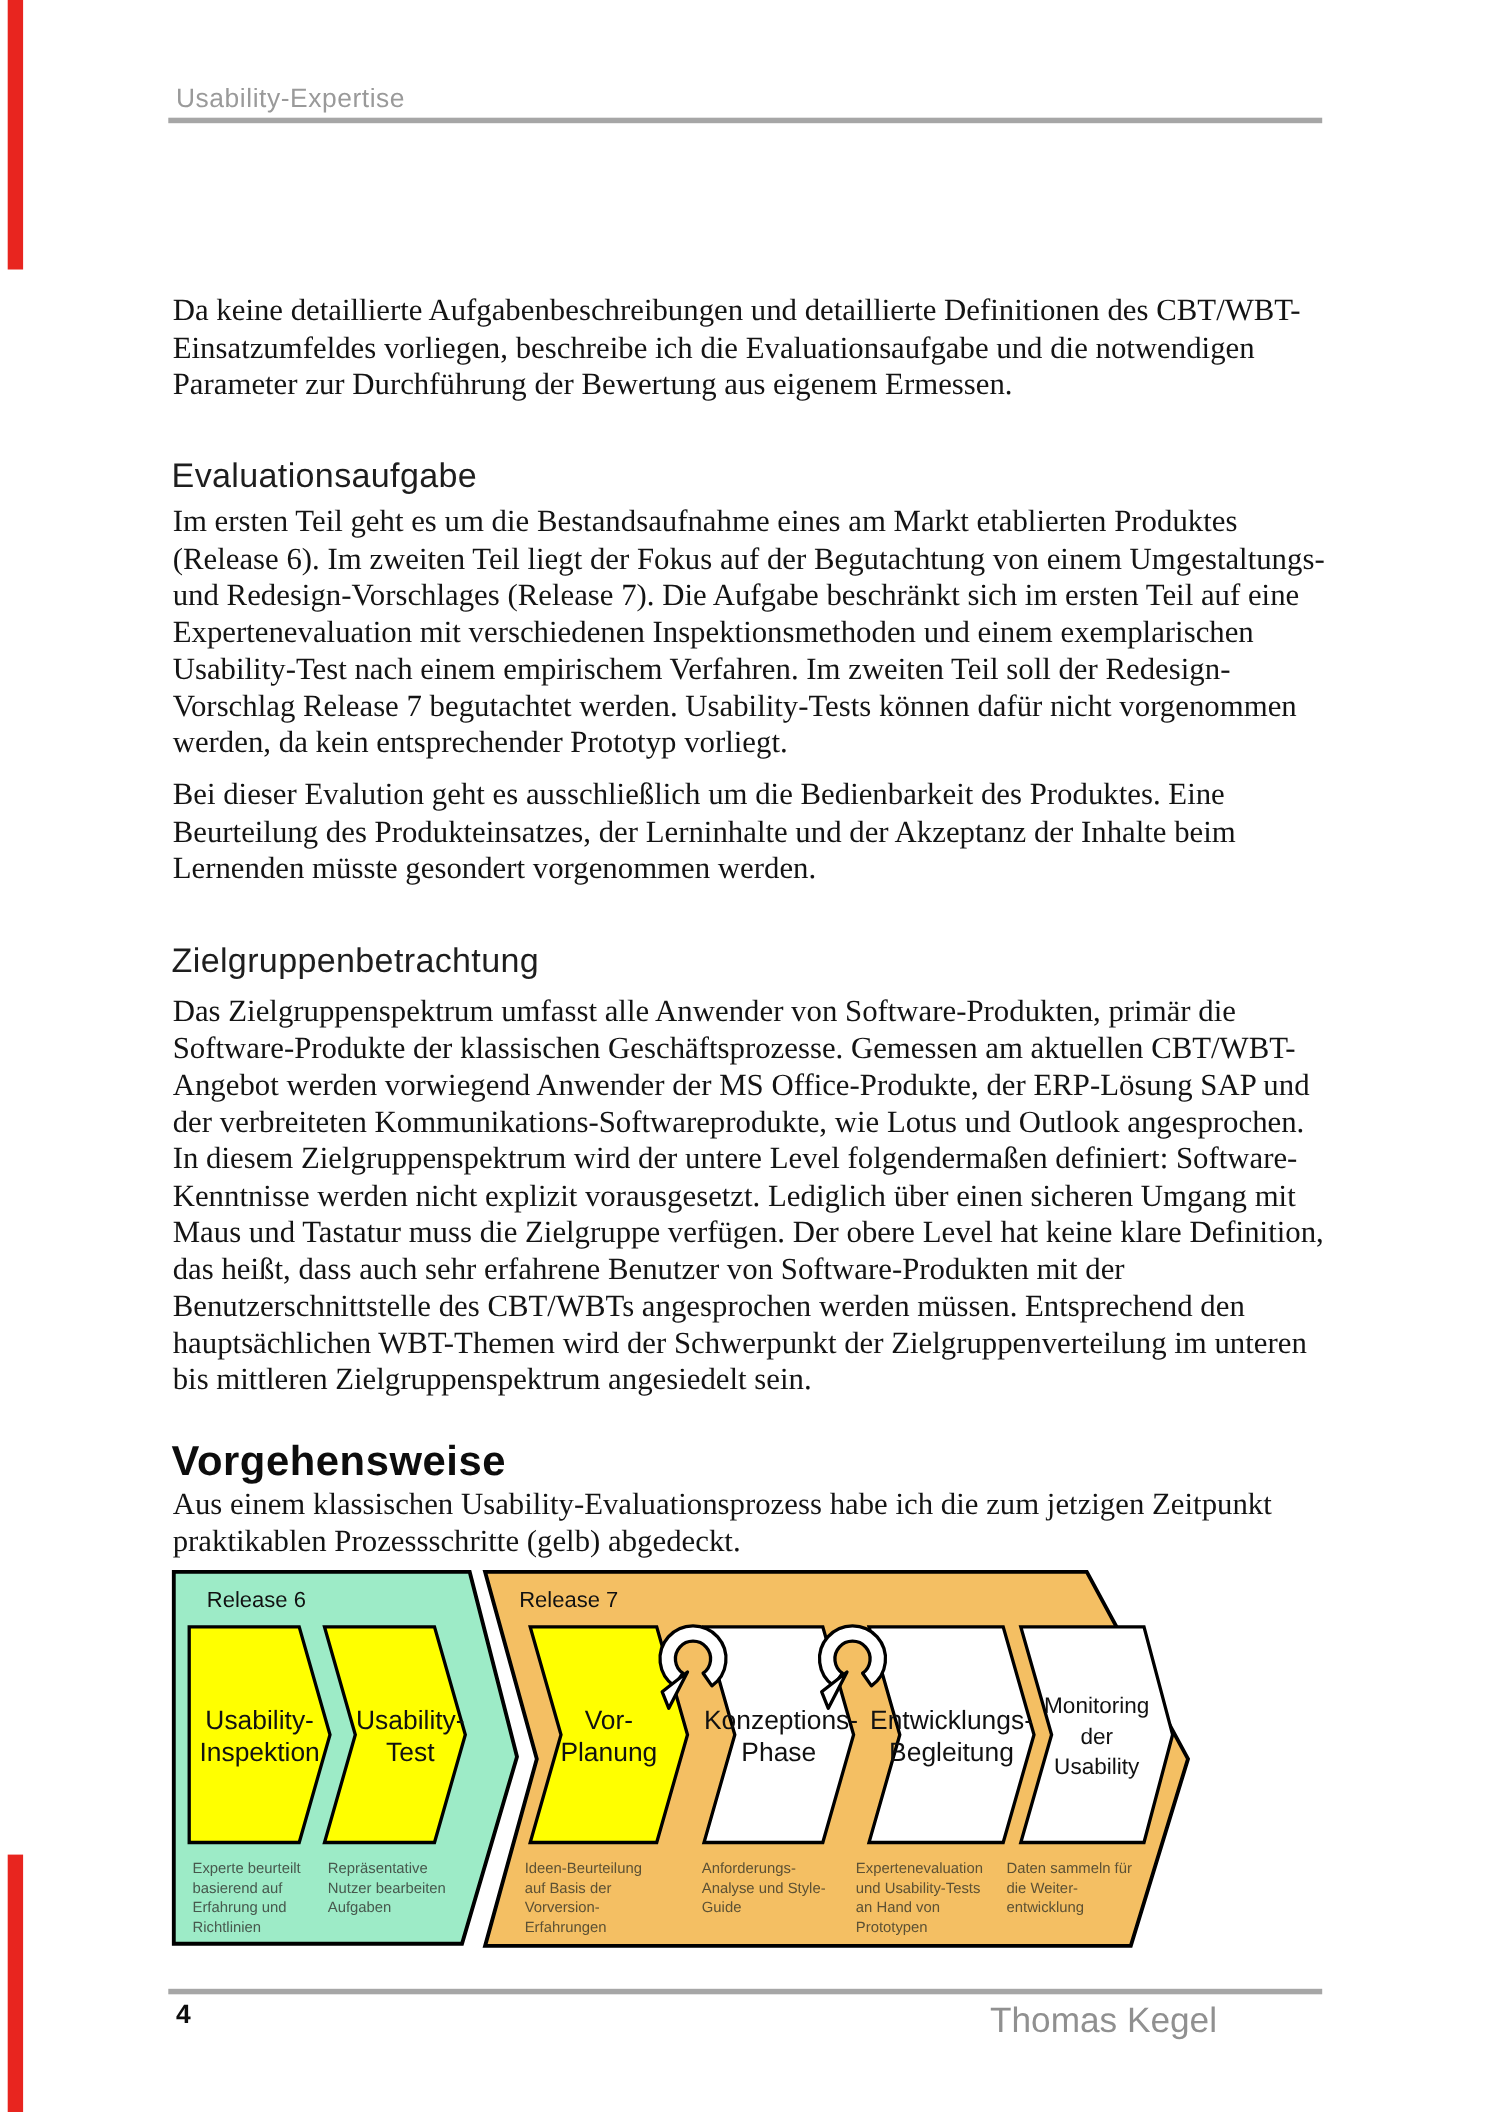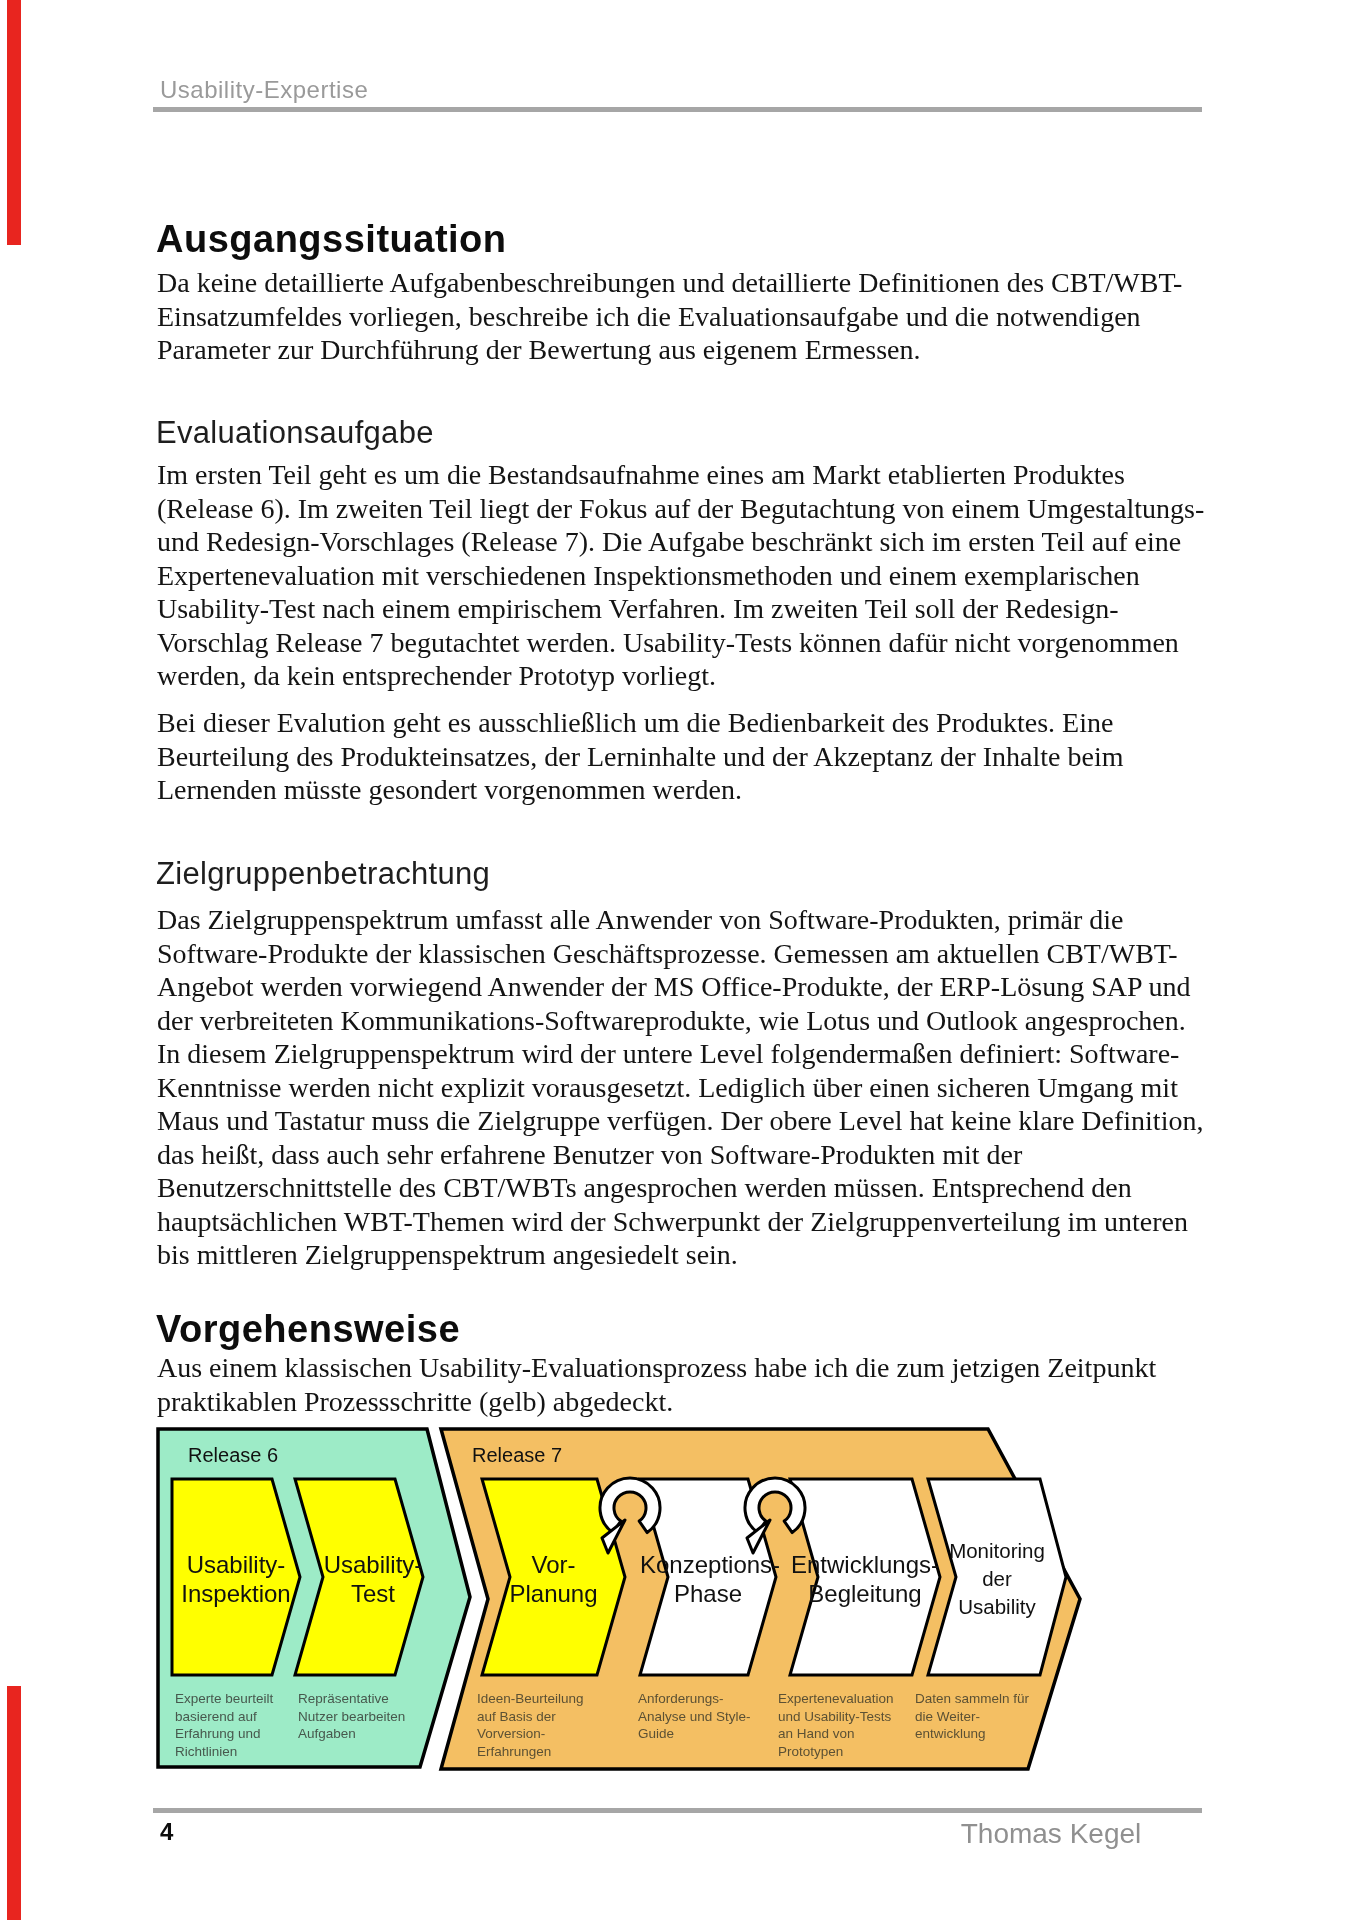--- a/index.html
+++ b/index.html
@@ -18,34 +18,33 @@
   #diagram svg{position:absolute;left:0;top:0;}
   .rel-label{position:absolute;top:22px;font-size:20px;color:#111;}
   .chev-label{position:absolute;top:128px;font-size:24px;line-height:29px;color:#111;
               text-align:center;white-space:pre-line;}
   .chev-label.three{top:115px;line-height:28px;font-size:20.5px;}
   .note{position:absolute;top:268px;width:122px;font-size:13.5px;line-height:17.5px;
         white-space:pre-line;}
   .note.r6{color:#47584d;}
   .note.r7{color:#5c5134;}
   .ftr-num{left:160px;top:1818px;font-size:24px;font-weight:bold;color:#0d0d0d;}
-  .ftr-author{left:900px;top:1818px;width:302px;text-align:center;font-size:28px;color:#909090;}
+  .ftr-author{left:900px;top:1818px;width:302px;text-align:left;font-size:32px;color:#909090;}
 </style>
 </head>
 <body>
 
 <div id="page">
 
   <div class="edge-mark" style="top:0;height:245px;"></div>
   <div class="edge-mark" style="top:1686px;height:234px;"></div>
 
   <div class="abs hdr-title">Usability-Expertise</div>
   <div class="abs rule" style="top:107px;"></div>
 
-  <div class="abs h1" style="top:218px;">Ausgangssituation</div>
   <div class="abs body-p" style="top:266px;"></div>
   <div class="abs body-p" style="top:266px;">Da keine detaillierte Aufgabenbeschreibungen und detaillierte Definitionen des CBT/WBT-
 Einsatzumfeldes vorliegen, beschreibe ich die Evaluationsaufgabe und die notwendigen
 Parameter zur Durchführung der Bewertung aus eigenem Ermessen.</div>
 
   <div class="abs h2" style="top:415px;">Evaluationsaufgabe</div>
   <div class="abs body-p" style="top:458px;">Im ersten Teil geht es um die Bestandsaufnahme eines am Markt etablierten Produktes
 (Release 6). Im zweiten Teil liegt der Fokus auf der Begutachtung von einem Umgestaltungs-
 und Redesign-Vorschlages (Release 7). Die Aufgabe beschränkt sich im ersten Teil auf eine
 Expertenevaluation mit verschiedenen Inspektionsmethoden und einem exemplarischen

